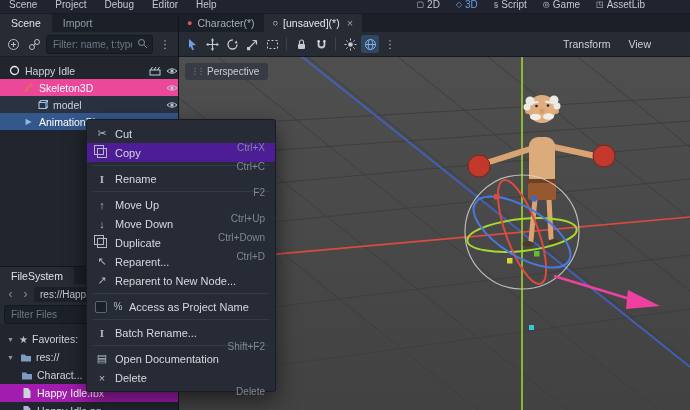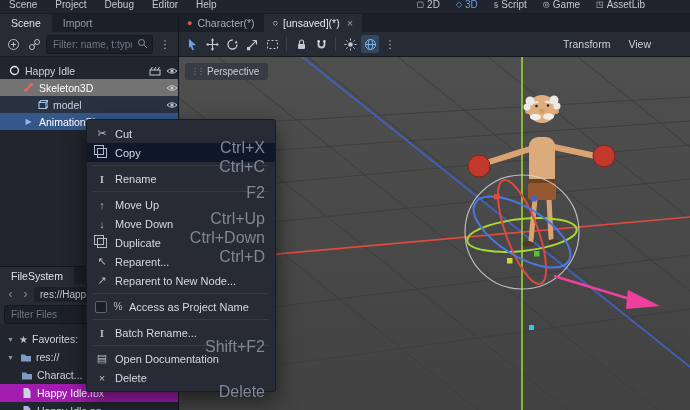--- a/index.html
+++ b/index.html
@@ -28,21 +28,21 @@
     display:flex;align-items:center;padding:0 4px;gap:3px;}
   .filter input{flex:1;min-width:0;background:transparent;border:none;outline:none;color:#aab2bf;
     font-size:10px;font-family:"Liberation Sans",sans-serif;}
   .filter input::placeholder{color:#6f7786;}
   .more-glyph{font-size:11px;color:#b6bdc9;}
 
   .tree{height:204px;flex:none;background:#21262e;padding-top:5px;overflow:hidden;}
   .trow{height:17px;display:flex;align-items:center;gap:4px;padding-right:0;font-size:10.5px;white-space:nowrap;}
   .ind0{padding-left:8px;} .ind1{padding-left:22px;} .ind2{padding-left:36px;justify-content:space-between;}
   .trow .spacer{flex:1;}
-  .trow.skel{background:#737373;color:#fff;}
+  .trow.skel{background:#ec4899;color:#fff;}
   .trow.mdl{background:#2a3140;}
   .trow.anim{background:#35588c;color:#fff;}
   .ticon{display:flex;align-items:center;justify-content:center;width:13px;flex:none;}
   .anim-glyph{color:#8fb9e8;font-size:8px;}
 
   
   .fs-tabs{height:17px;background:#1b2028;display:flex;flex:none;border-top:1px solid #11151c;}
   .fs-path{height:20px;flex:none;display:flex;align-items:center;gap:2px;padding:0 4px;}
   .nav-btn{width:13px;text-align:center;color:#8a92a1;font-size:12px;line-height:13px;}
   .path-chip{flex:1;min-width:0;height:15px;background:#1c2129;border-radius:3px;display:flex;align-items:center;
@@ -72,24 +72,24 @@
   .view3d{flex:1;position:relative;background:#494949;overflow:hidden;}
   .view3d svg.scene{position:absolute;left:0;top:0;}
   .persp{position:absolute;left:7px;top:6px;height:17px;background:rgba(52,57,67,.92);border-radius:3px;
     display:flex;align-items:center;gap:4px;padding:0 9px 0 6px;font-size:10px;color:#c9ced6;}
   .persp-handle{color:#8a93a2;font-size:8px;letter-spacing:-2px;}
 
   
   .ctx{position:absolute;left:86px;top:119px;width:188px;background:#262b35;border:1px solid #171b23;border-radius:3px;
     box-shadow:0 8px 22px rgba(0,0,0,.55);padding:4px 0;z-index:10;}
   .mi{height:19px;display:flex;align-items:center;gap:6px;padding:0 10px 0 8px;color:#d6dae0;font-size:11px;white-space:nowrap;}
-  .mi.hl{background:#0f172a;}
+  .mi.hl{background:#4c1d95;}
   .ci{width:14px;flex:none;display:flex;justify-content:center;align-items:center;color:#b3bac6;font-size:11px;}
   .ci .serifI{font-family:"Liberation Serif",serif;font-weight:bold;font-size:11px;}
-  .sc{margin-left:auto;color:#7f8796;font-size:16px;margin-top:28px;}
+  .sc{margin-left:auto;color:#7f8796;font-size:10px;margin-top:28px;}
   .msep{height:1px;background:#343b47;margin:3px 6px;}
   .icopy{width:8px;height:8px;border:1px solid #b3bac6;position:relative;}
   .icopy::before{content:"";position:absolute;left:-4px;top:-4px;width:8px;height:8px;border:1px solid #b3bac6;}
   .cbx{width:10px;height:10px;border:1px solid #5c6575;border-radius:2px;background:#1b2028;flex:none;}
   .pct{color:#b3bac6;font-size:10px;width:10px;text-align:center;flex:none;}
 </style>
 </head>
 <body>
 
 <div class="screen">

